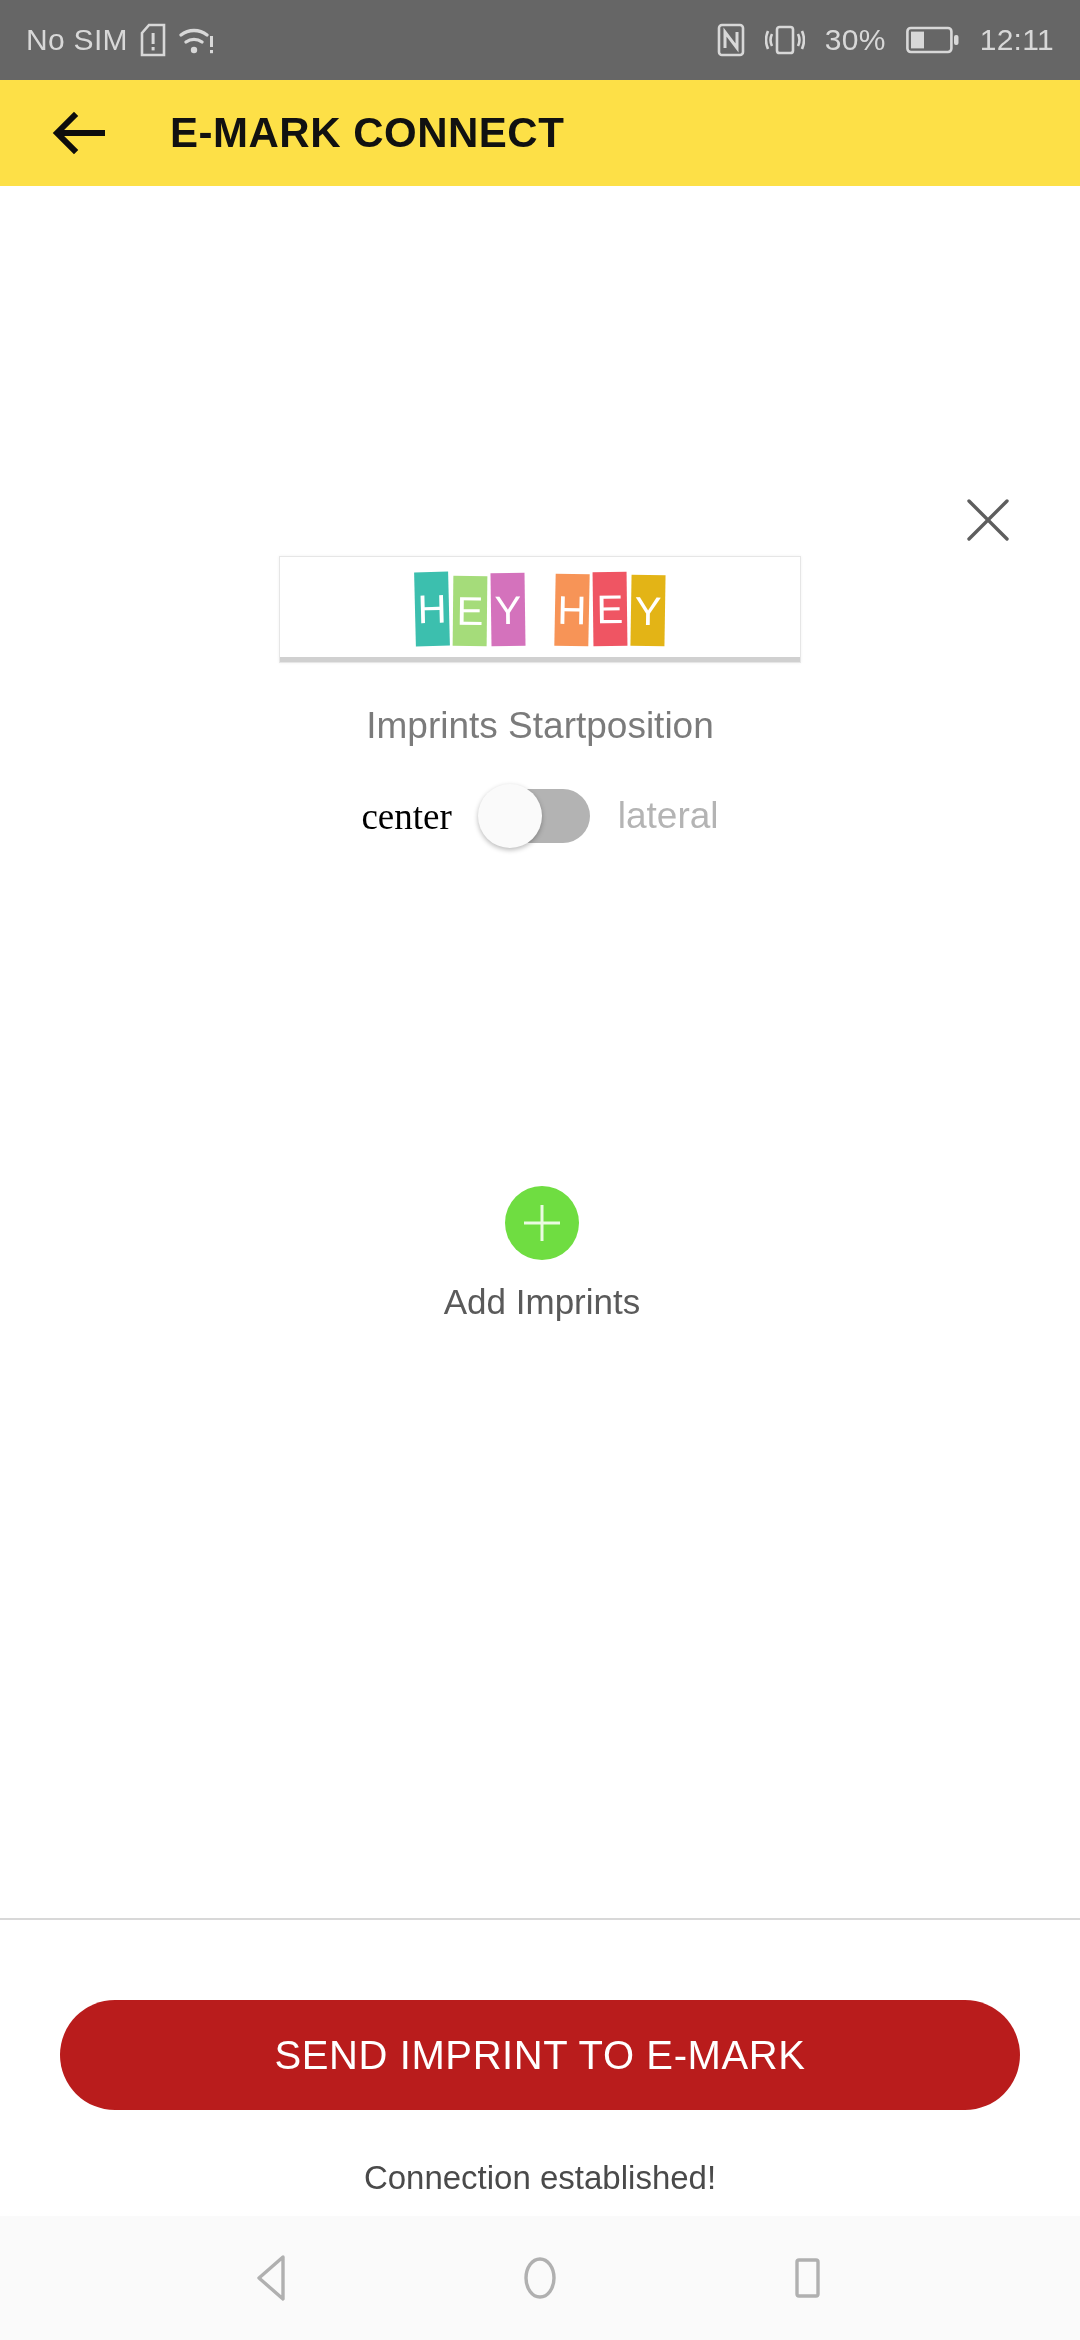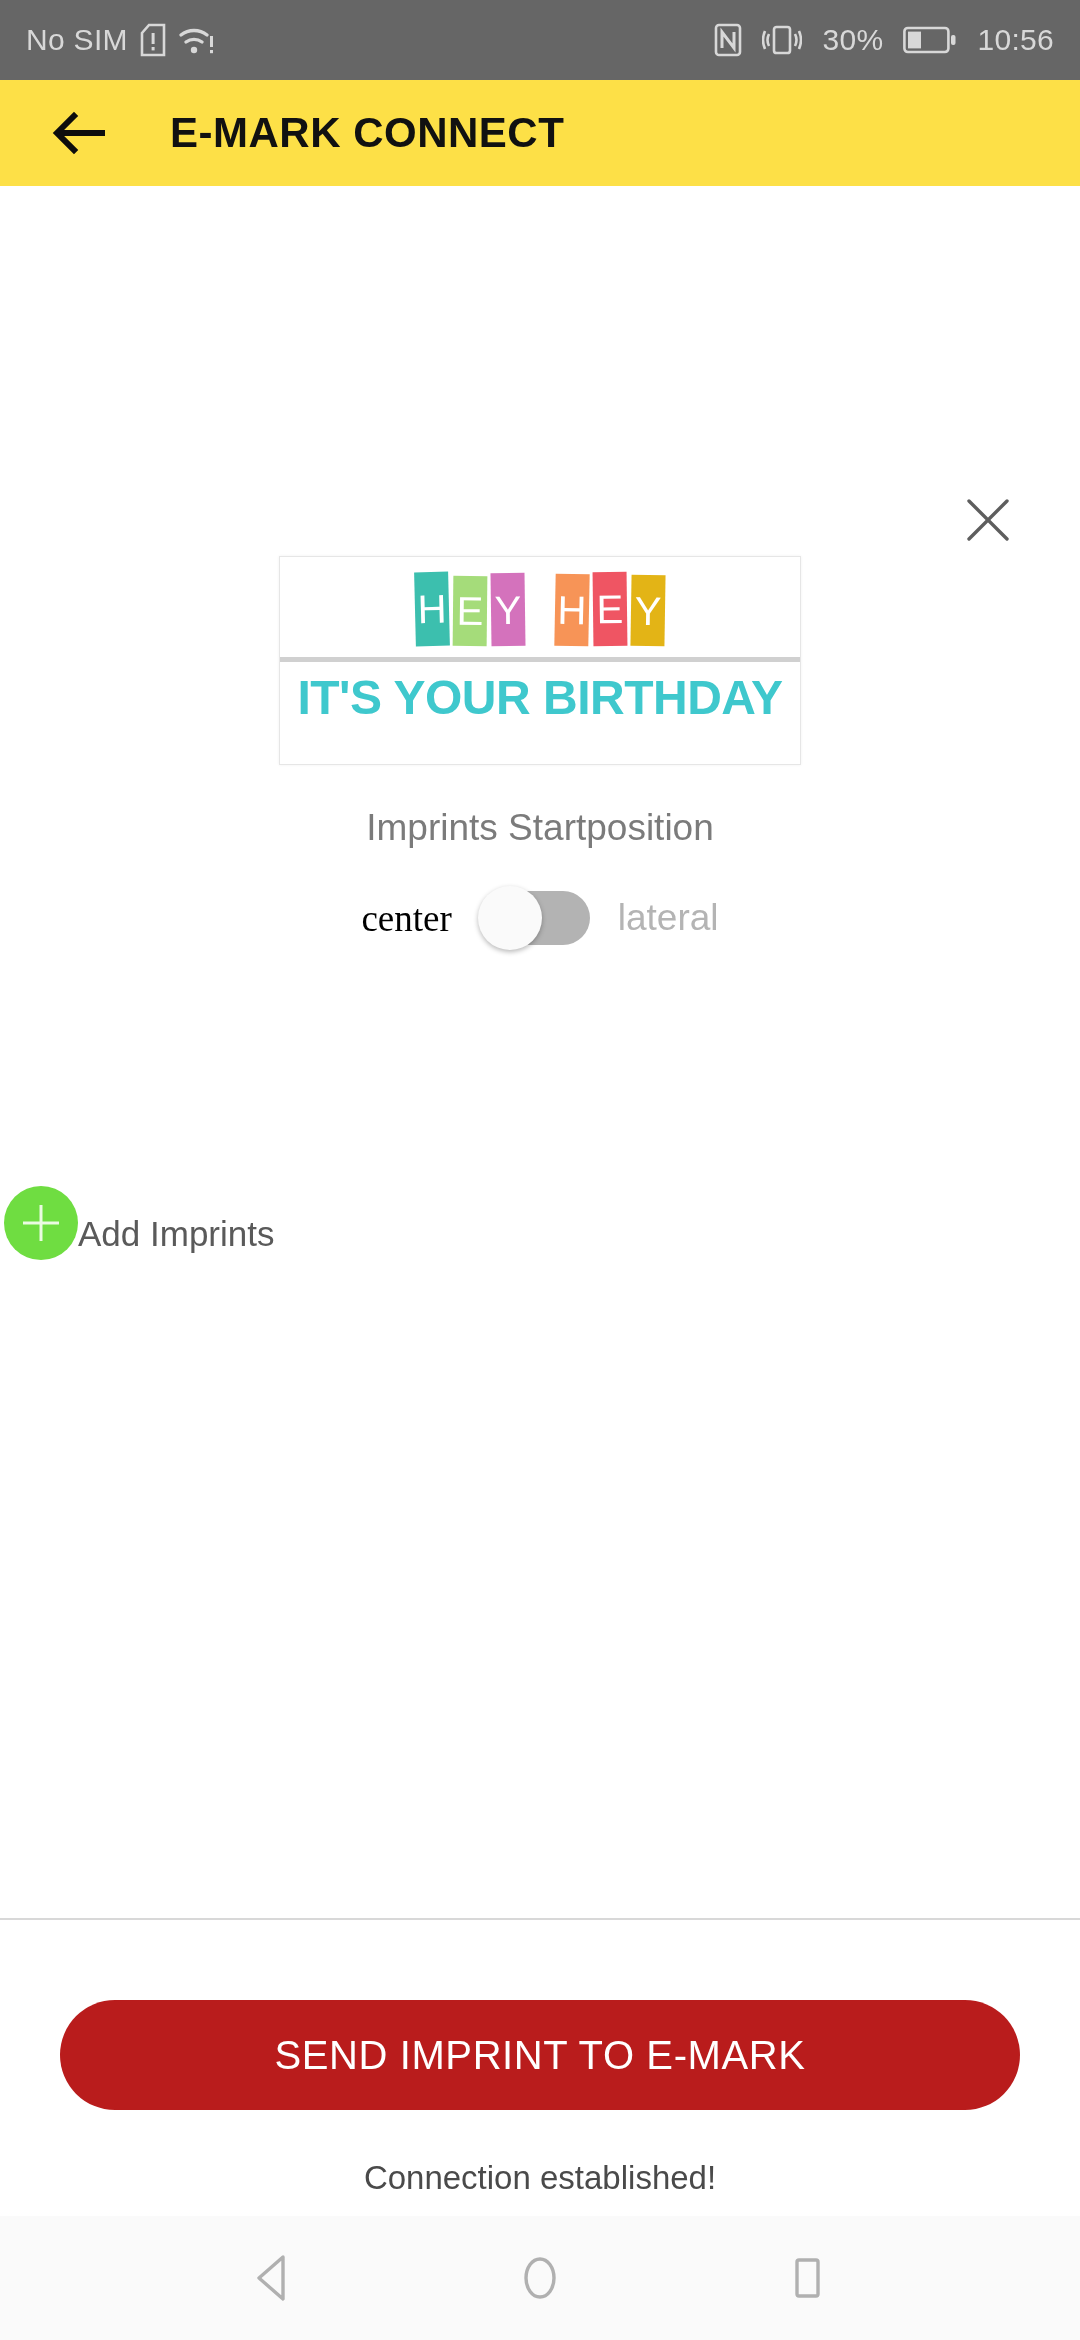--- a/index.html
+++ b/index.html
@@ -91,21 +91,21 @@
   .switch {
     width:110px; height:54px; border-radius:27px; background:#b3b3b3;
     position:relative; margin:0 28px; flex:0 0 auto;
   }
   .knob {
     position:absolute; left:-2px; top:-5px;
     width:64px; height:64px; border-radius:50%;
     background:#fafafa; box-shadow:0 2px 5px rgba(0,0,0,.28);
   }
 
-  .add-block { position:absolute; left:4px; right:0; top:1000px; display:flex; align-items:center; }
+  .add-block { position:absolute; left:4px; right:0; top:1000px; display:flex; flex-direction:column; align-items:center; }
   .plus-circle {
     width:74px; height:74px; border-radius:50%; background:#6fdd41;
     position:relative;
   }
   .plus-circle::before, .plus-circle::after {
     content:""; position:absolute; background:#eafbe2;
   }
   .plus-circle::before { left:50%; top:19px; width:3px; height:36px; transform:translateX(-50%); }
   .plus-circle::after  { top:50%; left:19px; height:3px; width:36px; transform:translateY(-50%); }
   .add-label { margin-top:22px; font-size:35px; color:#5a5a5a; }
@@ -162,21 +162,21 @@
         <path d="M3 8 q-4 9 0 18" fill="none" stroke="#d8d8d8" stroke-width="2.6"></path>
         <path d="M33 11 q3 6 0 12" fill="none" stroke="#d8d8d8" stroke-width="2.6"></path>
         <path d="M37 8 q4 9 0 18" fill="none" stroke="#d8d8d8" stroke-width="2.6"></path>
       </svg>
       <span class="sb-text">30%</span>
       <svg class="sb-ico" width="54" height="30" viewBox="0 0 54 30">
         <rect x="1.4" y="3" width="44" height="24" rx="3.4" fill="none" stroke="#d8d8d8" stroke-width="2.6"></rect>
         <rect x="5" y="6.6" width="13" height="16.8" fill="#d8d8d8"></rect>
         <rect x="48" y="10" width="4.5" height="10" rx="2" fill="#d8d8d8"></rect>
       </svg>
-      <span class="sb-text">10:56</span>
+      <span class="sb-text">12:11</span>
     </div>
   </div>
 
   <div class="appbar">
     <div class="back-btn">
       <svg width="54" height="46" viewBox="0 0 54 46">
         <path d="M50 23 H7 M22 6 L5 23 L22 40" fill="none" stroke="#0d0d0d" stroke-width="6" stroke-linecap="square" stroke-linejoin="miter"></path>
       </svg>
     </div>
     <div class="appbar-title">E-MARK CONNECT</div>
@@ -198,23 +198,20 @@
             <div class="blk b1">H</div>
             <div class="blk b2">E</div>
             <div class="blk b3">Y</div>
             <div class="hey-gap"></div>
             <div class="blk b4">H</div>
             <div class="blk b5">E</div>
             <div class="blk b6">Y</div>
           </div>
         </div>
         <div class="card-rule"></div>
-        <div class="card-bottom">
-          <div class="bday">IT'S YOUR BIRTHDAY</div>
-        </div>
       </div>
 
       <div class="imprint-label">Imprints Startposition</div>
 
       <div class="toggle-row">
         <span class="tg-label-left">center</span>
         <div class="switch">
           <div class="knob"></div>
         </div>
         <span class="tg-label-right">lateral</span>

